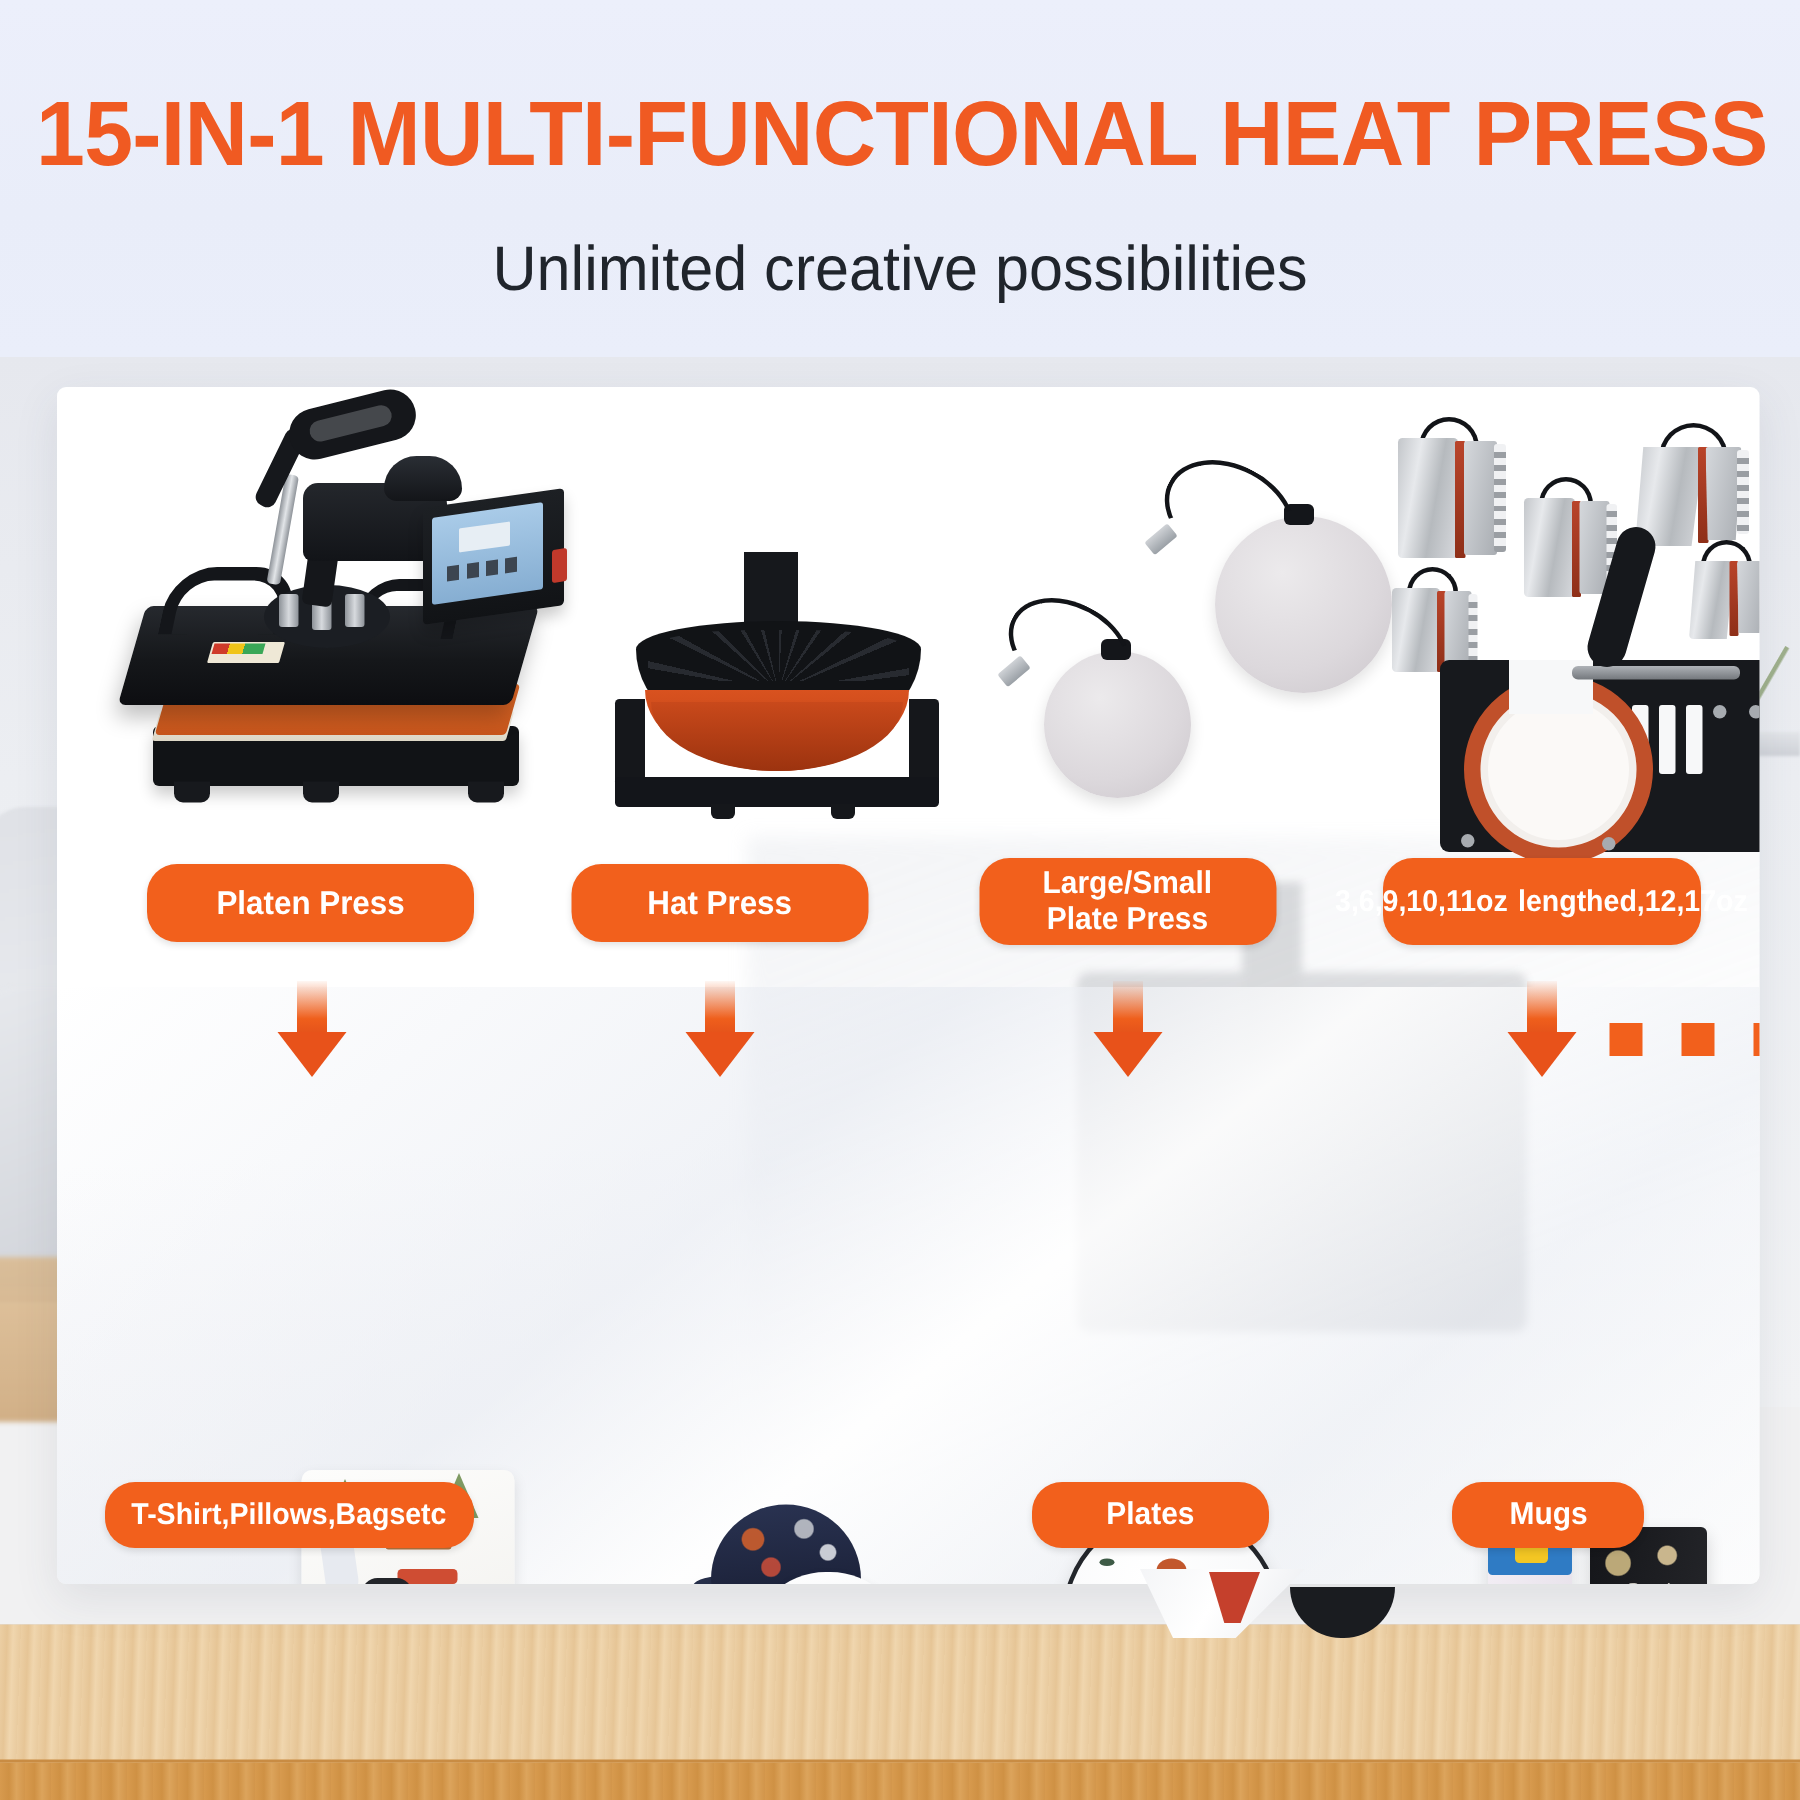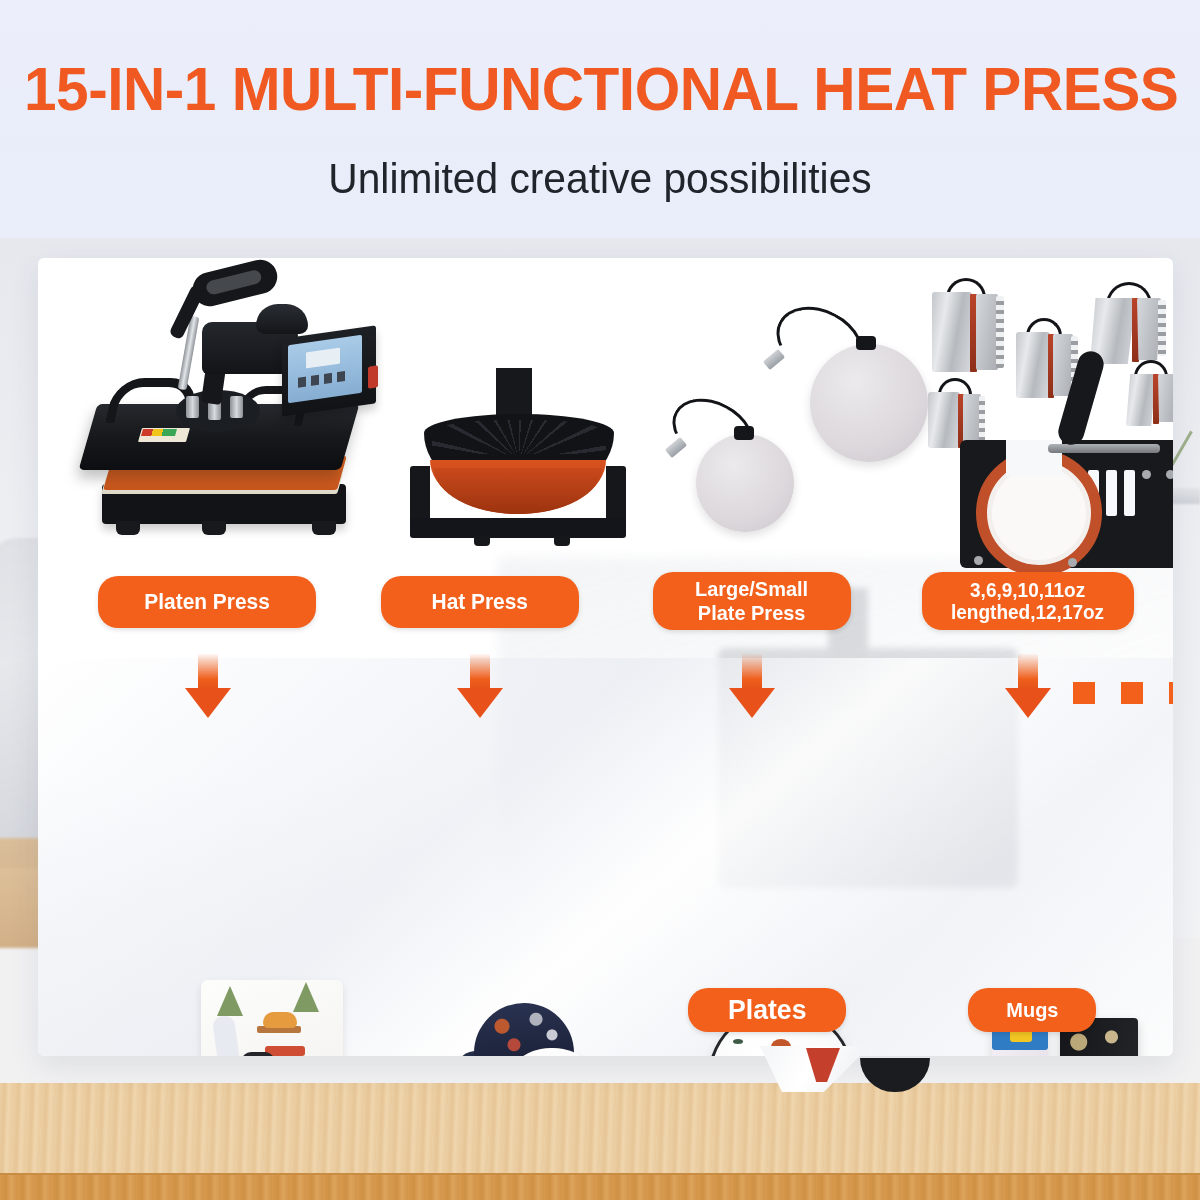--- a/index.html
+++ b/index.html
@@ -363,21 +363,21 @@
     <div class="pill" style="left:60px;top:318px;width:218px;height:52px;font-size:22px;">
       <span>Platen Press</span>
     </div>
     <div class="pill" style="left:615px;top:314px;width:198px;height:58px;font-size:21px;flex-direction:column;">
       <span>Large/Small</span>
       <span>Plate Press</span>
     </div>
     <div class="pill" style="left:343px;top:318px;width:198px;height:52px;font-size:22px;">
       <span>Hat Press</span>
     </div>
-    <div class="pill" style="left:884px;top:314px;width:212px;height:58px;font-size:20px;flex-direction:column;">
+    <div class="pill" style="left:884px;top:314px;width:212px;height:58px;font-size:20px;flex-direction:row;">
       <span>3,6,9,10,11oz</span>
       <span>lengthed,12,17oz</span>
     </div>
 
     <div class="arrow" style="left:147px;top:396px;">
       <div class="shaft"></div>
         <div class="head"></div>
     </div>
     <div class="arrow" style="left:419px;top:396px;">
       <div class="shaft"></div>
@@ -438,21 +438,24 @@
         <div class="cap"></div>
           <div class="latch"></div>
 
       </div>
       <div class="mug-black">
         <div class="brand">Gucci</div>
       </div>
 
     </div>
 
-    <div class="pill" style="left:650px;top:730px;width:158px;height:44px;font-size:28px;">
+    <div class="pill" style="left:32px;top:730px;width:246px;height:44px;font-size:20px;">
+      <span>T-Shirt,Pillows,Bagsetc</span>
+    </div>
+    <div class="pill" style="left:650px;top:730px;width:158px;height:44px;font-size:21px;">
       <span>Plates</span>
     </div>
     <div class="pill" style="left:930px;top:730px;width:128px;height:44px;font-size:21px;">
       <span>Mugs</span>
     </div>
   </div>
 
   <div style="position:absolute;left:860px;top:1058px;width:70px;height:34px;background:#1a1c20;border-radius:0 0 34px 34px;"></div>
   <div style="position:absolute;left:760px;top:1046px;width:110px;height:46px;
               background:linear-gradient(120deg,#f4f5f7 0%,#ffffff 45%,#e9ebef 100%);

